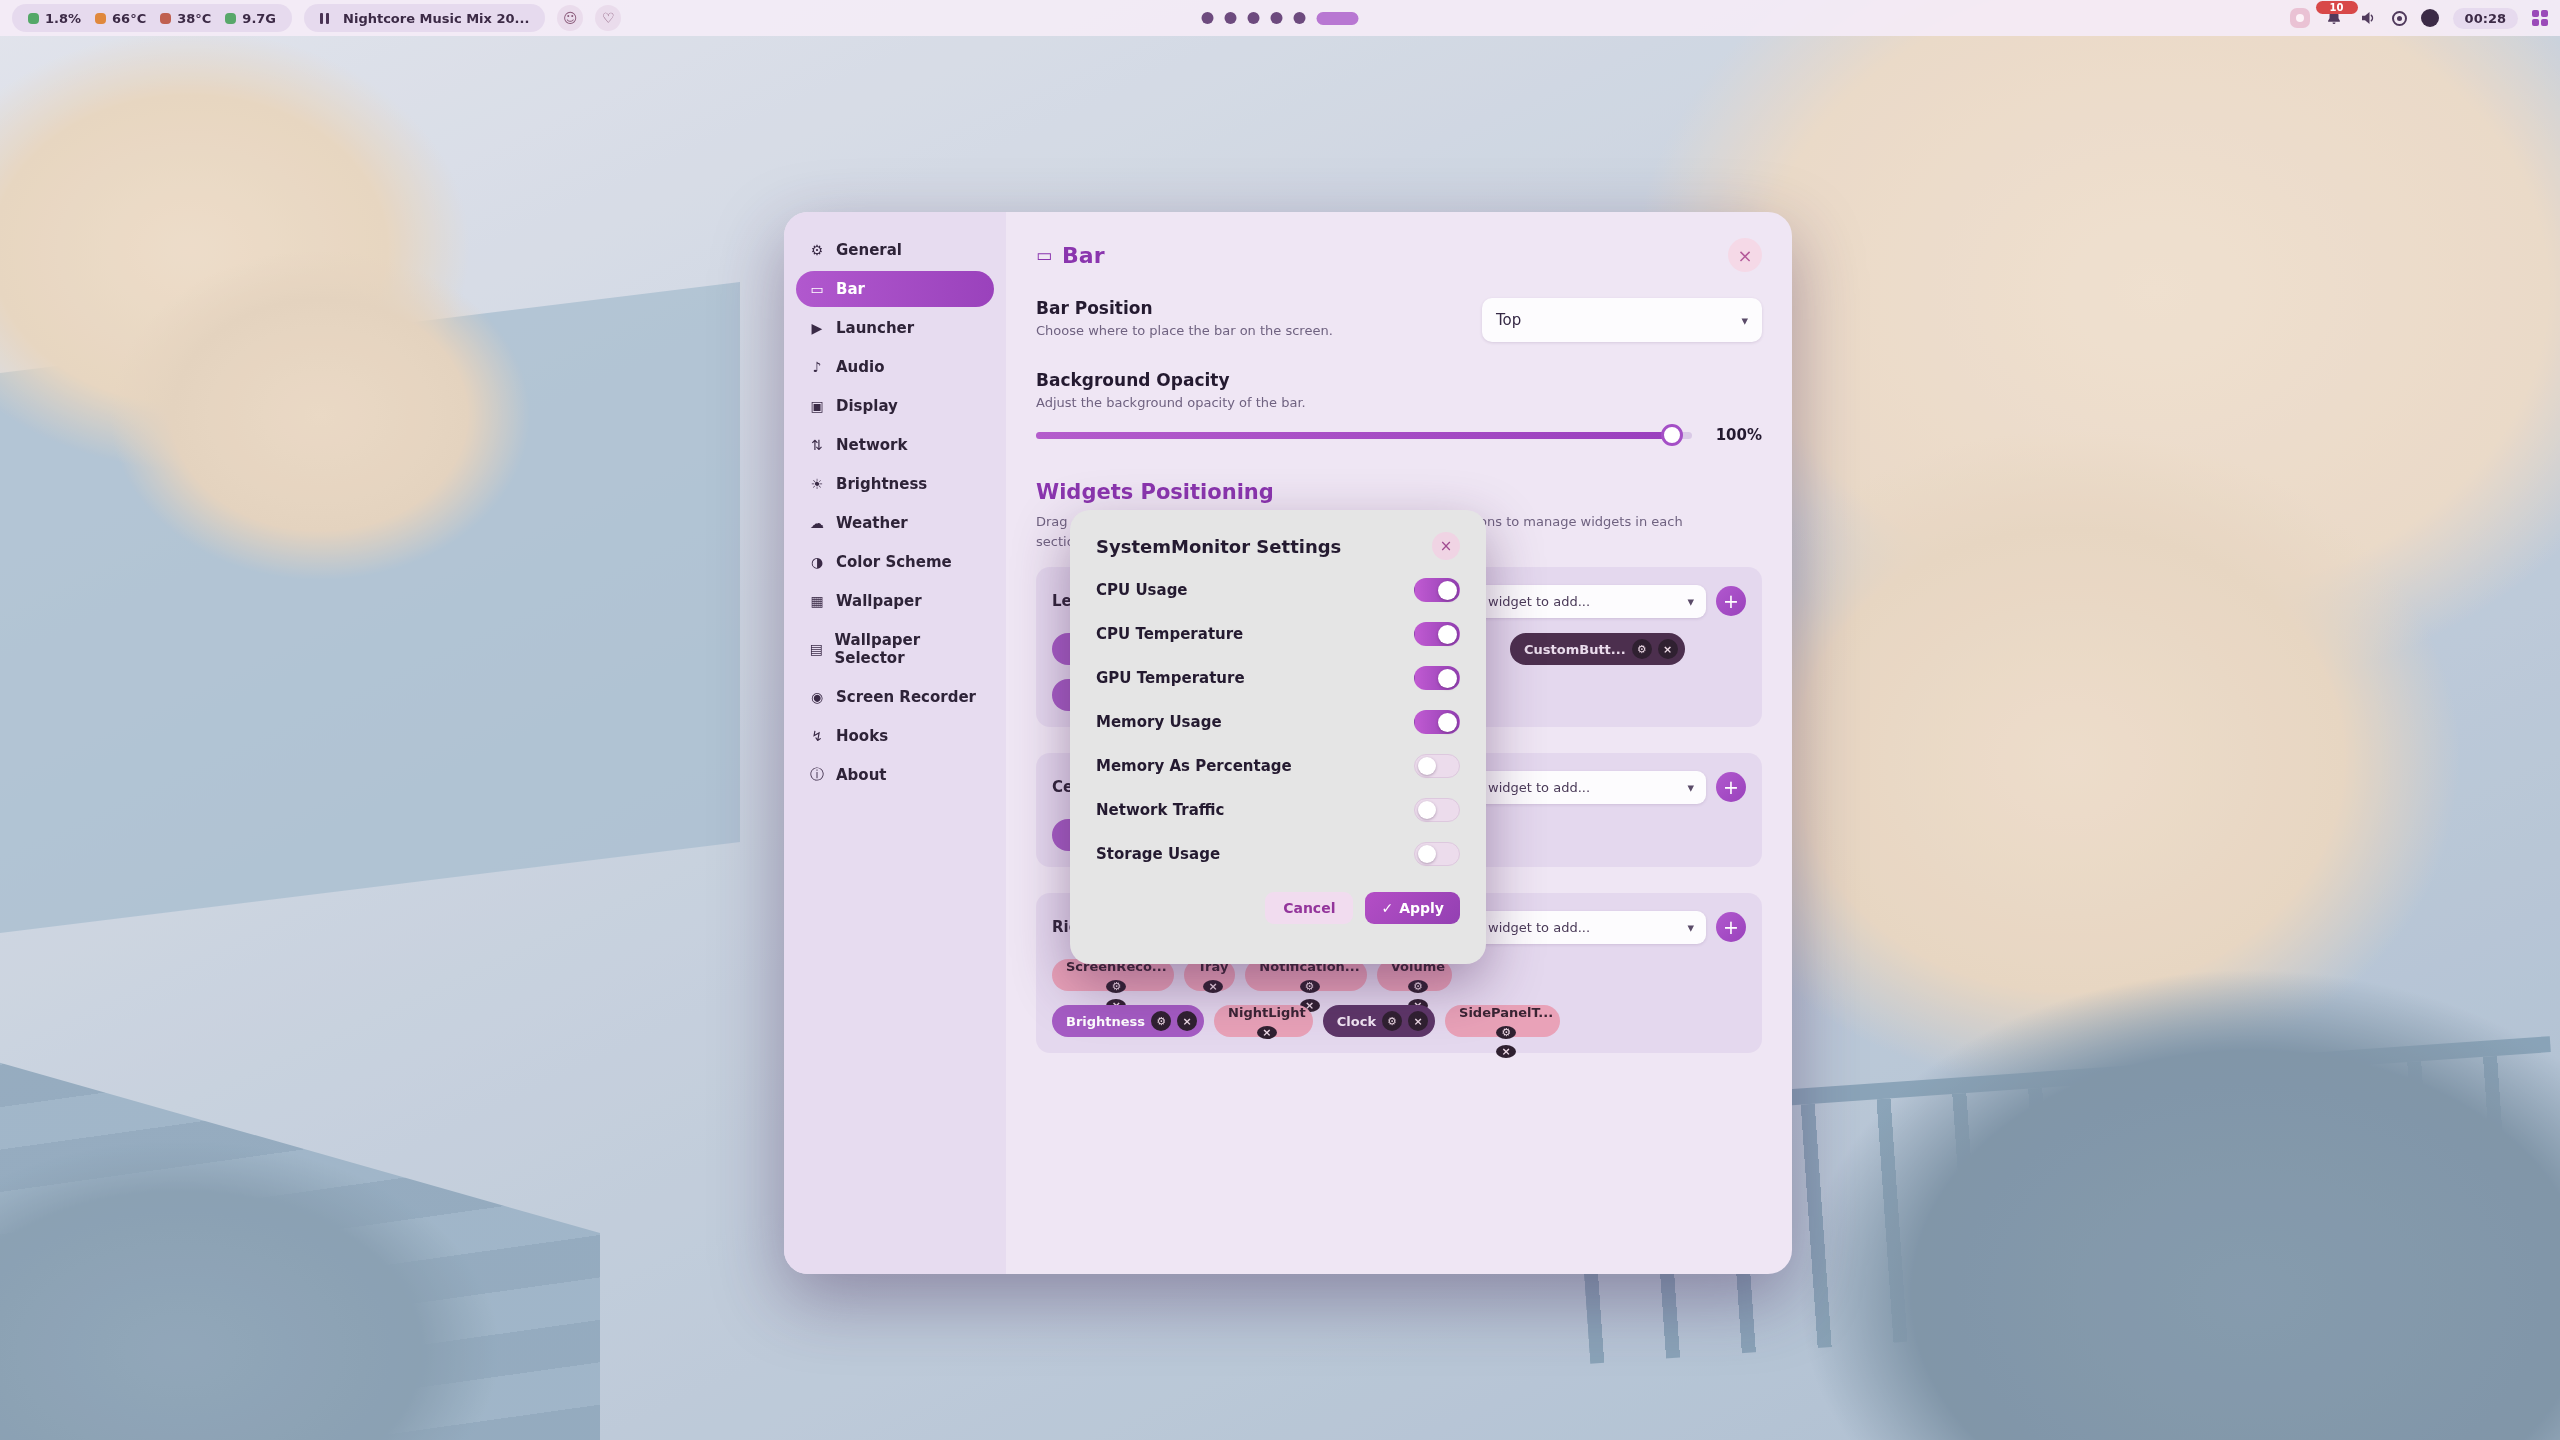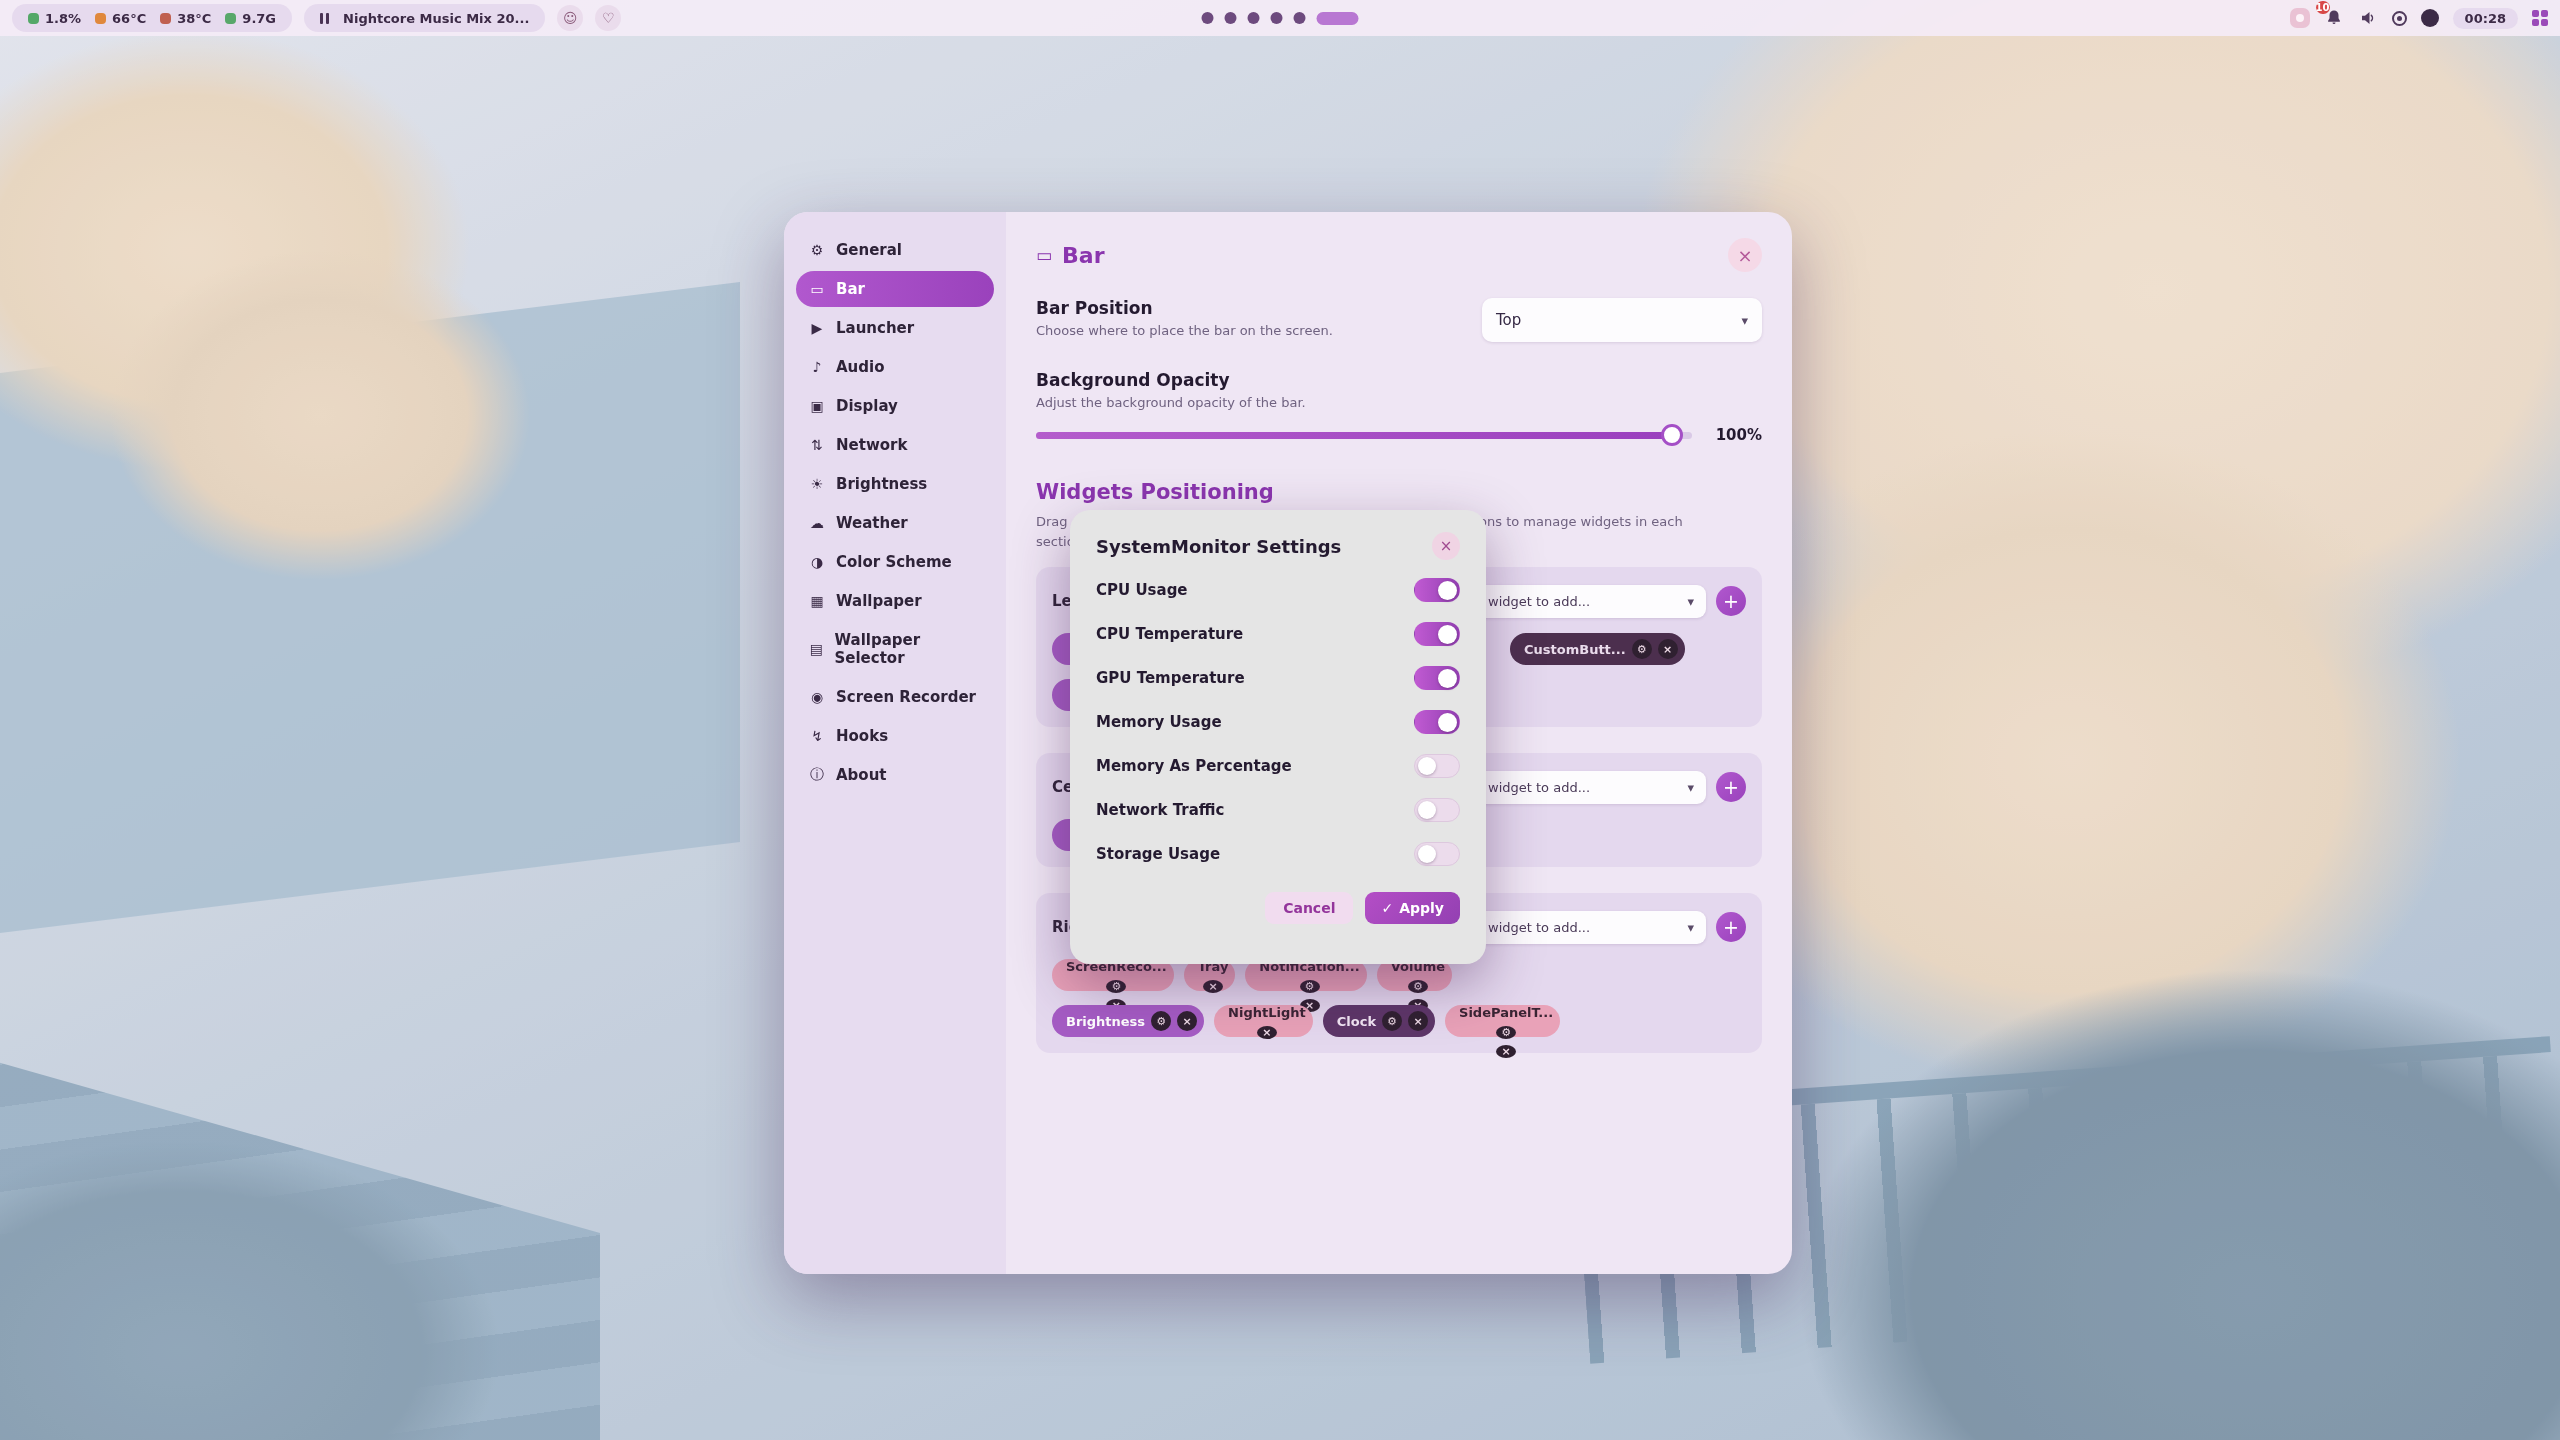--- a/index.html
+++ b/index.html
@@ -46,21 +46,21 @@
     display:flex; align-items:center; gap:11px; }
   .ws-dot { width:12px; height:12px; border-radius:50%; background:#6d4a7e; }
   .ws-active { width:42px; height:13px; border-radius:8px; background:#b877d2; }
   .tb-right { display:flex; align-items:center; gap:14px; color:#503a5c; }
   .tb-ico { width:20px; height:20px; display:flex; align-items:center; justify-content:center; }
   .tb-ico svg { width:18px; height:18px; fill:#503a5c; }
   .launcher-dot { width:20px; height:20px; border-radius:7px; background:#eac2d4; position:relative; }
   .launcher-dot::after { content:""; position:absolute; inset:6px; border-radius:50%; background:#fdf3f8; }
   .bell-wrap { position:relative; }
   .badge { position:absolute; top:-7px; left:-8px; background:#d84848; color:#fff;
-    font-size:10px; font-weight:bold; border-radius:8px; padding:1px 0; line-height:1.1; }
+    font-size:10px; font-weight:bold; border-radius:8px; padding:1px 14px; line-height:1.1; }
   .rec-ico { width:15px; height:15px; border:2.5px solid #503a5c; border-radius:50%; position:relative; }
   .rec-ico::after { content:""; position:absolute; inset:3px; background:#503a5c; border-radius:50%; }
   .moon { width:18px; height:18px; border-radius:50%; background:#3c2b46; }
   .clock-pill { background:#e6daee; border-radius:14px; padding:3px 12px; font-size:13px;
     font-weight:bold; color:#3c2a46; }
   .grid-ico { display:grid; grid-template-columns:7px 7px; grid-template-rows:7px 7px; gap:2px; }
   .grid-ico i { background:#9a4ab8; border-radius:2px; }
 
   
   .window { position:absolute; left:784px; top:212px; width:1008px; height:1062px; z-index:10;

